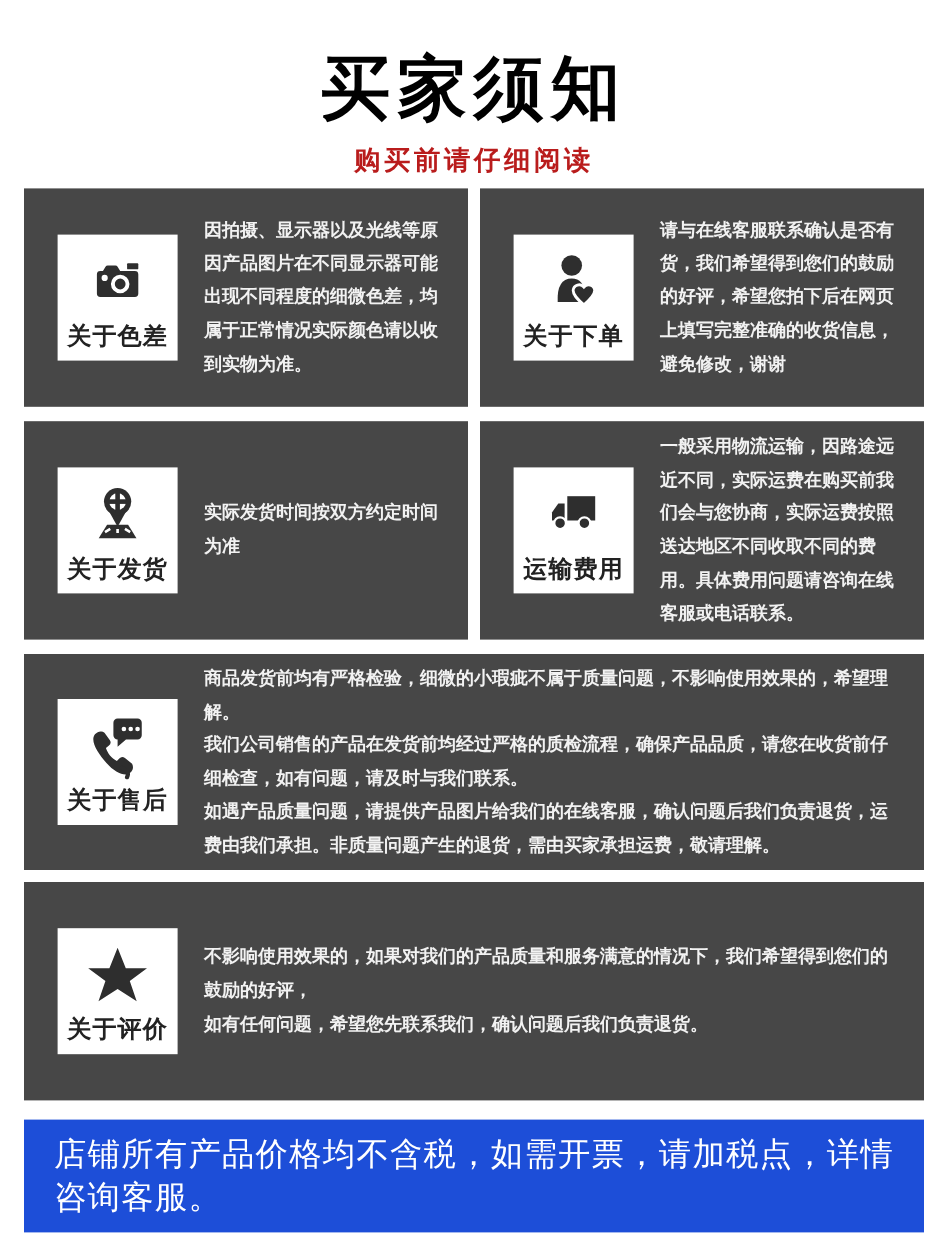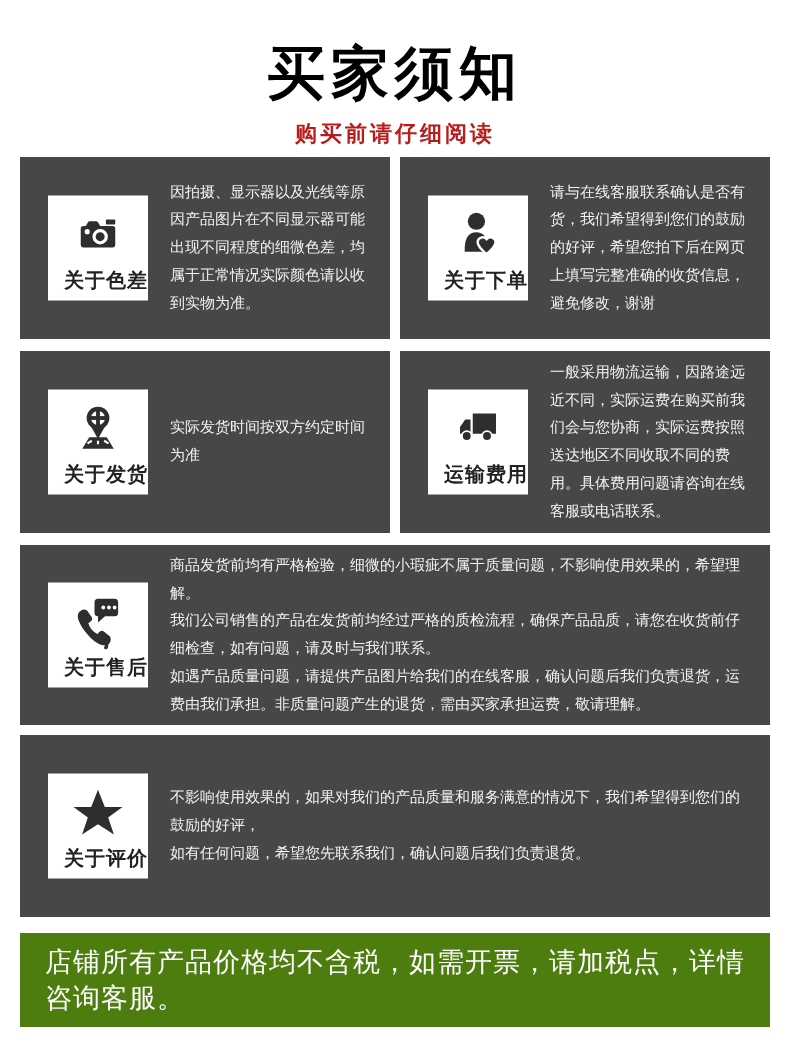--- a/index.html
+++ b/index.html
@@ -16,32 +16,32 @@
   .panels { padding:0 20px; }
   .row { display:flex; gap:10px; margin-bottom:12px; }
   .panel { background:#474747; position:relative; display:flex; align-items:center; }
   .panel.half { width:370px; height:182px; }
   .panel.wide { width:100%; margin-bottom:10px; }
   .panel.aftersale { height:180px; }
   .panel.review { height:182px; margin-bottom:12px; }
 
   .icon-box { position:absolute; left:28px; top:50%; transform:translateY(-50%);
               width:100px; height:105px; background:#ffffff;
-              display:flex; flex-direction:column; align-items:flex-end; justify-content:flex-end;
+              display:flex; flex-direction:column; align-items:center; justify-content:flex-end;
               padding-bottom:7px; }
   .icon-box .glyph { position:absolute; top:6px; left:0; right:0; bottom:34px;
                      display:flex; align-items:center; justify-content:center; }
   .icon-label { font-size:20px; font-weight:700; color:#222; letter-spacing:1px; white-space:nowrap; }
 
   .panel-text { margin-left:150px; padding-right:22px; color:#f2f2f2;
                 font-size:15px; line-height:1.85; }
-  .panel-text p { margin:0; }
+  .panel-text p { margin:0;font-weight:bold; }
 
   
-  .footer-bar { margin:16px 20px 0; height:94px; background:#4d7c0f;
+  .footer-bar { margin:16px 20px 0; height:94px; background:#1d4ed8;
                 display:flex; align-items:center; padding-left:25px; }
   .footer-bar p { color:#ffffff; font-size:27px; letter-spacing:1px; }
 
   svg { display:block; }
 </style>
 </head>
 <body>
 
 <div class="page">
 

